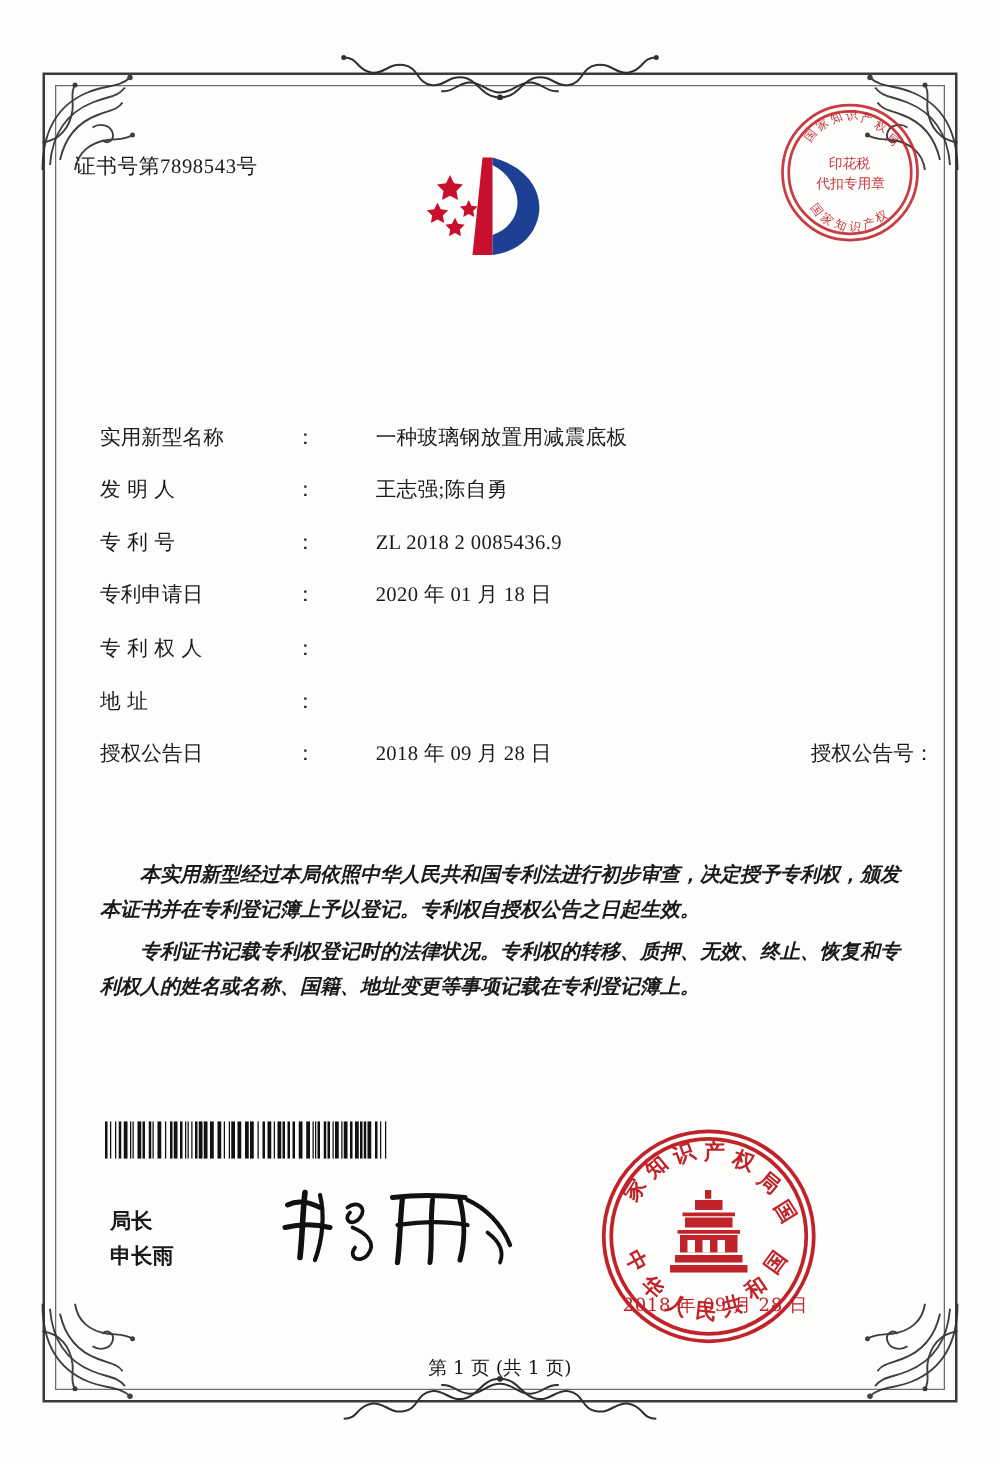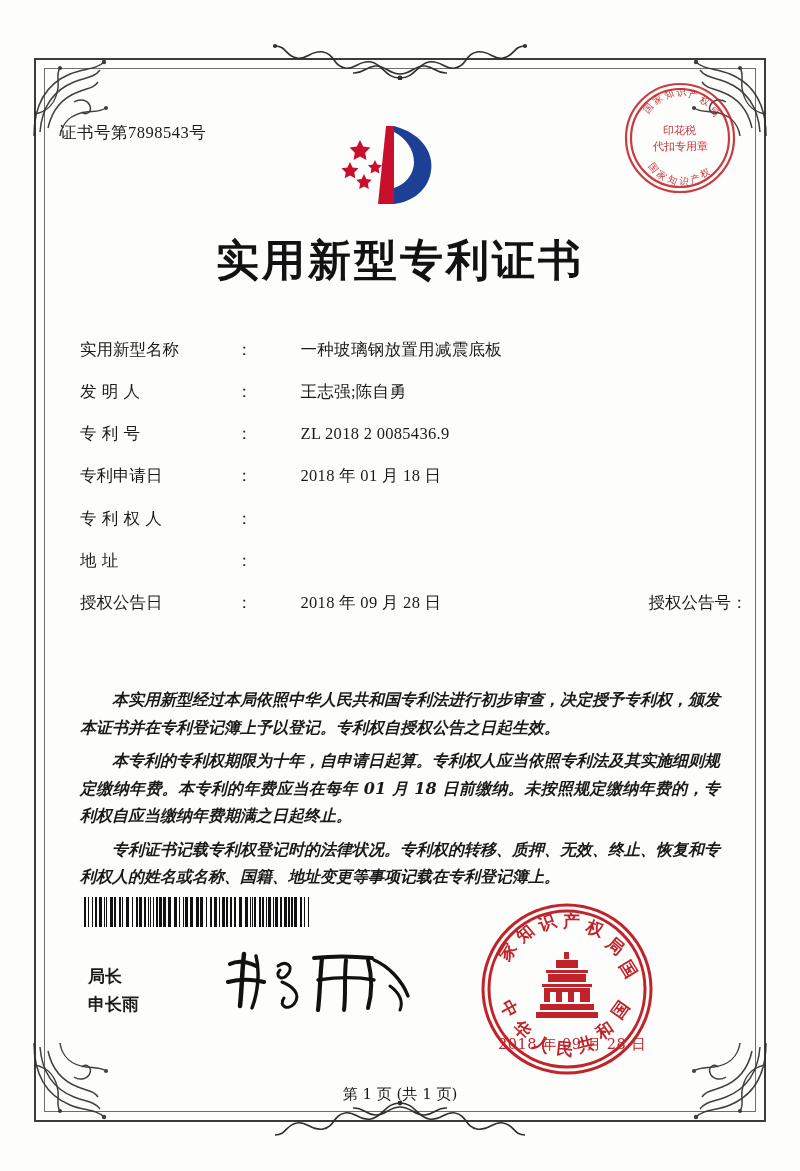--- a/index.html
+++ b/index.html
@@ -332,21 +332,20 @@
         <text transform="translate(34,95) rotate(38)">家</text>
         <text transform="translate(45,101) rotate(24)">知</text>
         <text transform="translate(57,104) rotate(8)">识</text>
         <text transform="translate(69,103) rotate(-10)">产</text>
         <text transform="translate(80,98) rotate(-26)">权</text>
       </g>
       <path d="M58 46 l2 4.2 4.6 .6 -3.3 3.2 .8 4.6 -4.1 -2.2 -4.1 2.2 .8 -4.6 -3.3 -3.2 4.6 -.6z" fill="#c0232a" opacity="0.0"></path>
     </svg>
   </div>
 
-  <div class="doc-title">实用新型专利证书</div>
 
   <div class="fields">
 
     <div class="row">
       <span class="lbl">实用新型名称</span>
       <span class="colon">：</span>
       <span class="val">一种玻璃钢放置用减震底板</span>
     </div>
 
     <div class="row">
@@ -357,21 +356,21 @@
 
     <div class="row">
       <span class="lbl">专 利 号</span>
       <span class="colon">：</span>
       <span class="val">ZL 2018 2 0085436.9</span>
     </div>
 
     <div class="row">
       <span class="lbl">专利申请日</span>
       <span class="colon">：</span>
-      <span class="val">2018 年 01 月 18 日</span>
+      <span class="val">2020 年 01 月 18 日</span>
     </div>
 
     <div class="row">
       <span class="lbl">专 利 权 人</span>
       <span class="colon">：</span>
     </div>
 
     <div class="row">
       <span class="lbl">地        址</span>
       <span class="colon">：</span>
@@ -382,21 +381,20 @@
       <span class="colon">：</span>
       <span class="val">2018 年 09 月 28 日</span>
       <span class="lbl2">授权公告号：</span>
       <span class="val2">CN 207921228 U</span>
     </div>
 
   </div>
 
   <div class="paras">
     <p>本实用新型经过本局依照中华人民共和国专利法进行初步审查，决定授予专利权，颁发本证书并在专利登记簿上予以登记。专利权自授权公告之日起生效。</p>
-    <p>本专利的专利权期限为十年，自申请日起算。专利权人应当依照专利法及其实施细则规定缴纳年费。本专利的年费应当在每年 01 月 18 日前缴纳。未按照规定缴纳年费的，专利权自应当缴纳年费期满之日起终止。</p>
     <p>专利证书记载专利权登记时的法律状况。专利权的转移、质押、无效、终止、恢复和专利权人的姓名或名称、国籍、地址变更等事项记载在专利登记簿上。</p>
   </div>
 
   <div class="barcode">
       <i style="width: 2px;"></i>
       <i style="width: 2px; background: transparent;"></i>
       <i style="width: 1px;"></i>
       <i style="width: 3px; background: transparent;"></i>
       <i style="width: 1px;"></i>
       <i style="width: 2px; background: transparent;"></i>

